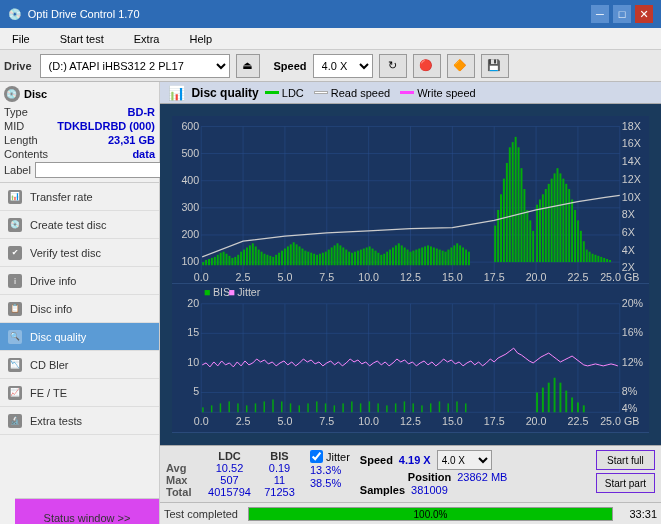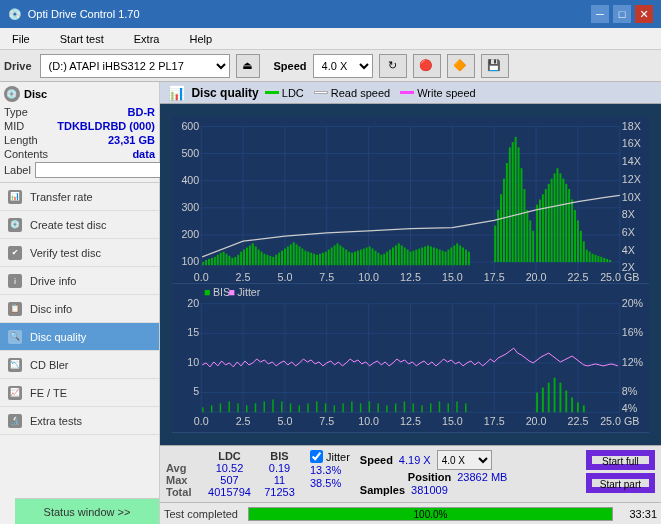--- a/index.html
+++ b/index.html
@@ -146,23 +146,23 @@
       width: 14px; height: 14px; background: #888; border-radius: 2px;
       display: flex; align-items: center; justify-content: center;
       color: white; font-size: 8px; flex-shrink: 0;
     }
     .nav-item.active .nav-item-icon { background: rgba(255,255,255,0.3); }
 
     .status-window-btn {
       margin-top: auto;
       height: 26px;
       display: flex;
-      align-items: center;
+      align-items: flex-end;
       justify-content: center;
-      background: #86efac;
+      background: #d946ef;
       border-top: 1px solid #ccc;
       cursor: pointer;
       color: #333;
       gap: 4px;
       font-size: 11px;
       margin-left: 15px;
     }
 
     
     .content-area {
@@ -217,21 +217,21 @@
     
     .stats-bar {
       background: #e8e8e8;
       border-top: 1px solid #bbb;
       padding: 3px 6px;
       display: flex;
       flex-direction: column;
       gap: 2px;
     }
     .action-btn {
-      height: 20px; background: #e0e0e0; border: 6px solid #6d28d9;
+      height: 20px; background: #e0e0e0; border: 1px solid #6d28d9;
       cursor: pointer; font-size: 10px; padding: 0 8px; white-space: nowrap;
     }
 
     
     .progress-bar-container {
       background: #e8e8e8;
       border-top: 1px solid #bbb;
       height: 22px;
       display: flex;
       align-items: center;
@@ -731,21 +731,21 @@
             <span style="color:#0000cc;">13.3%</span>
           </div>
           <div>
             <span style="color:#0000cc;">38.5%</span>
           </div>
         </div>
 
         <div style="display:flex; flex-direction:column; gap:1px; margin-right:8px;">
           <div style="display:flex; gap:6px; align-items:center;">
             <span style="font-weight:bold;">Speed</span>
-            <span style="color:#0000cc; font-weight:normal;">4.19 X</span>
+            <span style="color:#0000cc; font-weight:bold;">4.19 X</span>
             <select style="height:20px; font-size:10px; width:55px; border:1px solid #999;">
               <option>4.0 X</option>
             </select>
           </div>
           <div style="display:flex; gap:6px;">
             <span style="font-weight:bold;padding-left:48px;">Position</span>
             <span style="color:#0000cc;">23862 MB</span>
           </div>
           <div style="display:flex; gap:6px;">
             <span style="font-weight:bold;">Samples</span>

